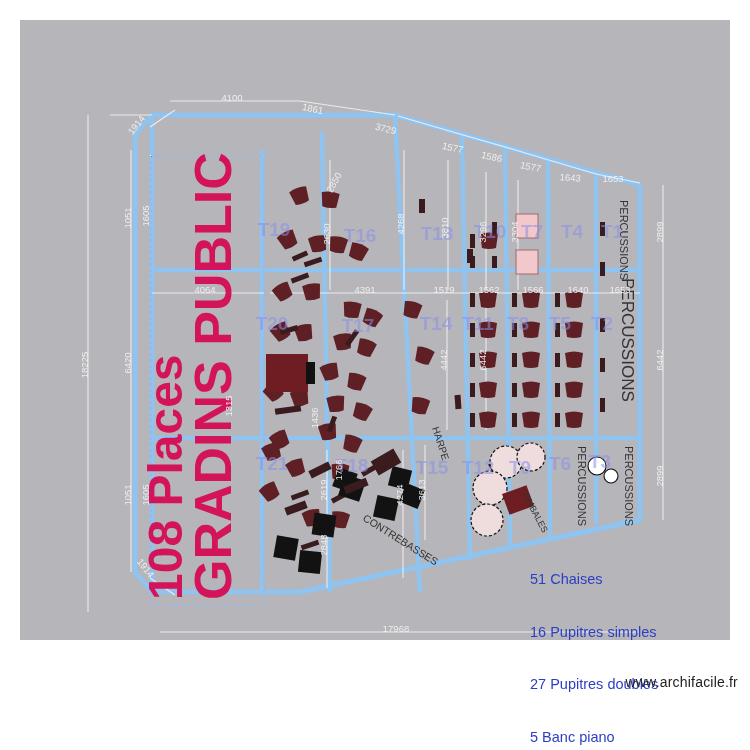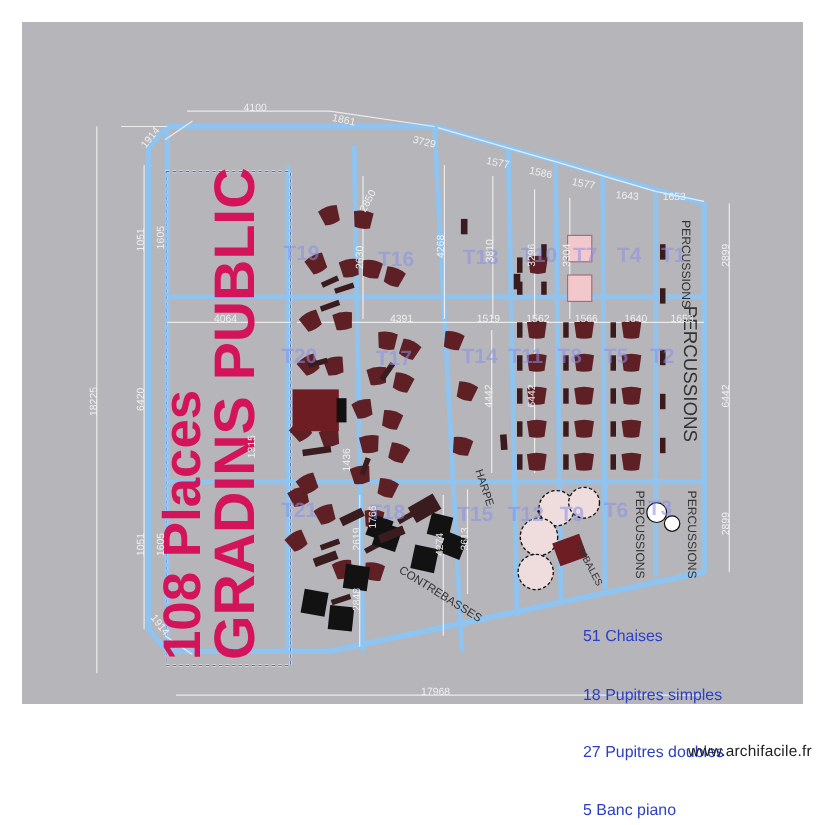--- a/index.html
+++ b/index.html
@@ -481,21 +481,21 @@
           <text x="0" y="0" transform="translate(318,418) rotate(-90)" font-size="9.5" font-family="'Liberation Sans',sans-serif" fill="#f2f2f2" text-anchor="middle" opacity="0.95">1436</text>
           <text x="0" y="0" transform="translate(149,216) rotate(-90)" font-size="9.5" font-family="'Liberation Sans',sans-serif" fill="#f2f2f2" text-anchor="middle" opacity="0.95">1605</text>
           <text x="0" y="0" transform="translate(149,495) rotate(-90)" font-size="9.5" font-family="'Liberation Sans',sans-serif" fill="#f2f2f2" text-anchor="middle" opacity="0.95">1605</text>
         </g>
 
     </svg>
   </div>
 
   <div class="legend">
     <div>51 Chaises</div>
-    <div>18 Pupitres simples</div>
+    <div>16 Pupitres simples</div>
     <div>27 Pupitres doubles</div>
     <div>5 Banc piano</div>
     
   </div>
 
   <div class="wm">www.archifacile.fr</div>
 
 </div>
 
 </body></html>

